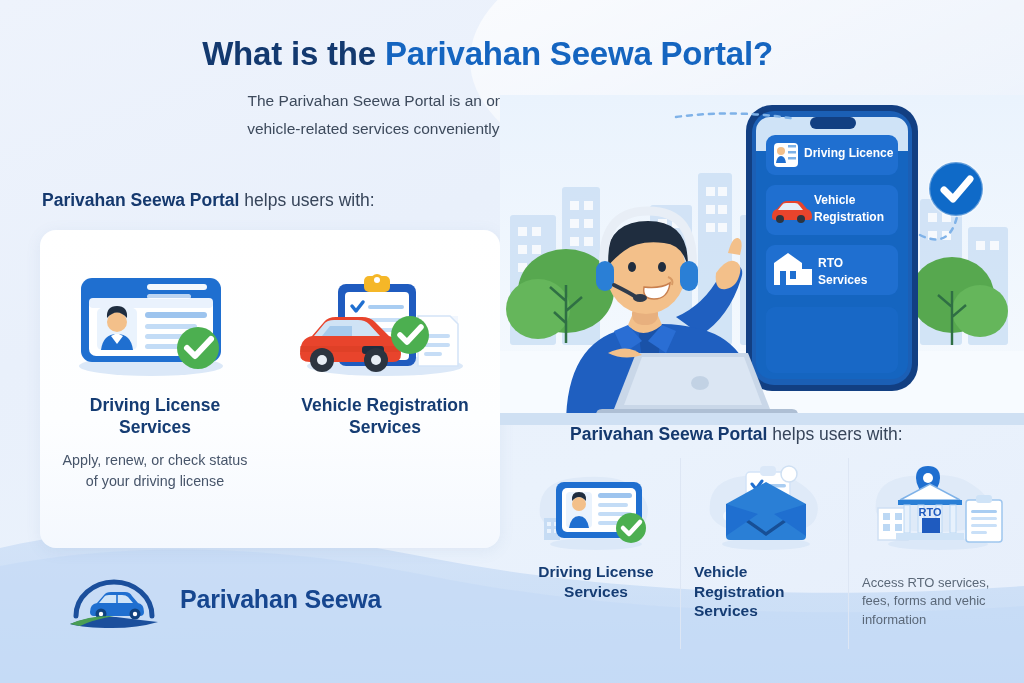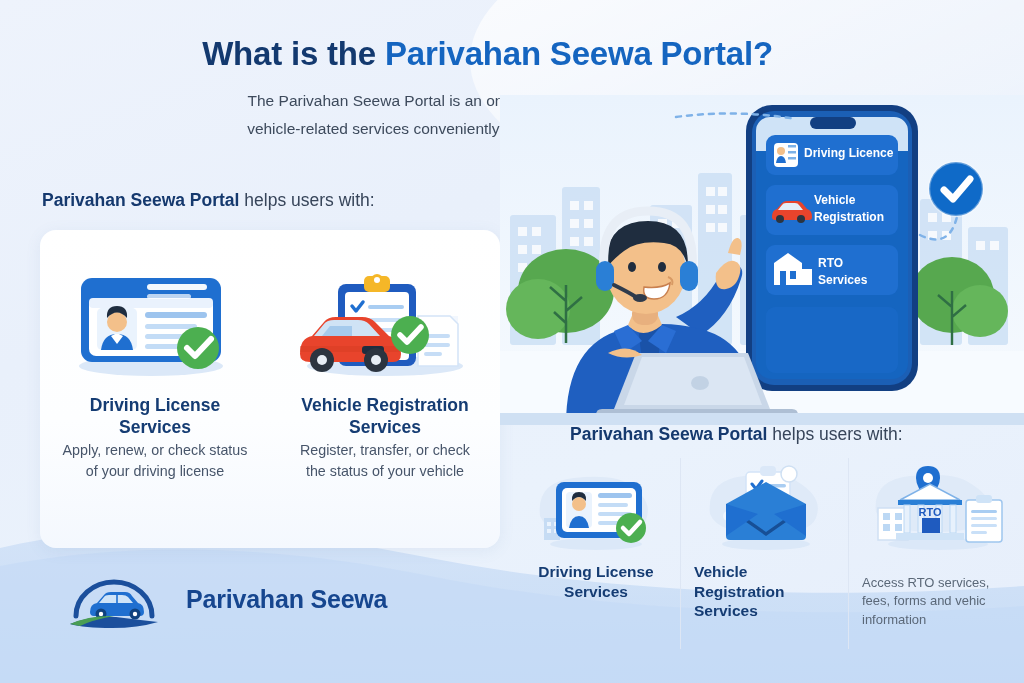--- a/index.html
+++ b/index.html
@@ -45,28 +45,28 @@
     box-shadow: 0 3px 16px rgba(90,120,170,0.09);
     display: flex;
   }
   .lcell { flex: 1; padding: 26px 14px 0; text-align: center; position: relative; }
   .lcell .art { height: 132px; display: flex; align-items: center; justify-content: center; }
   .lcell h3 {
     font-size: 17.5px; font-weight: bold; color: #153c73; line-height: 1.28;
     margin-top: 6px;
   }
   .lcell p {
-    margin-top: 1px; font-size: 14.3px; color: #47556a; line-height: 1.45;
+    margin-top: 11px; font-size: 14.3px; color: #47556a; line-height: 1.45;
     padding: 0 6px;
   }
 
   
   .logo-wrap {
     position: absolute; left: 68px; top: 570px;
-    display: flex; align-items: center; gap: 26px;
+    display: flex; align-items: center; gap: 20px;
   }
   .logo-text {
     font-size: 25px; font-weight: bold; color: #16468f; letter-spacing: -0.2px;
   }
 
   
   .hero { position: absolute; left: 500px; top: 95px; width: 524px; height: 330px; }
 
   .lead-right {
     position: absolute; left: 570px; top: 424px;
@@ -201,21 +201,20 @@
           <circle cx="32" cy="98" r="12" fill="#2b3440"></circle>
           <circle cx="32" cy="98" r="5" fill="#e6edf5"></circle>
           <circle cx="86" cy="98" r="12" fill="#2b3440"></circle>
           <circle cx="86" cy="98" r="5" fill="#e6edf5"></circle>
 
           <circle cx="120" cy="73" r="19" fill="#4caf50"></circle>
           <path d="M110 73 l7 7 l14 -15" stroke="#ffffff" stroke-width="5.5" fill="none" stroke-linecap="round" stroke-linejoin="round"></path>
         </svg>
       </div>
       <h3>Vehicle Registration Services</h3>
-      <p>Register, transfer, or check the status of your vehicle</p>
     </div>
   </div>
 
   <div class="logo-wrap">
     <svg width="92" height="58" viewBox="0 0 92 58">
       <path d="M8 46 a38 34 0 0 1 76 0" stroke="#1b4f9c" stroke-width="5" fill="none" stroke-linecap="round"></path>
       <path d="M22 42 q0 -8 7 -9 l7 -8 q2 -3 7 -3 h14 q5 0 7 4 l6 7 q6 1 6 9 q0 4 -4 4 h-46 q-4 0 -4 -4z" fill="#1f6fd0"></path>
       <path d="M36 27 q1 -2 5 -2 h13 q4 0 6 2 l5 6 h-34z" fill="#cfe4f8"></path>
       <path d="M49 25 v8" stroke="#1f6fd0" stroke-width="1.6"></path>
       <circle cx="33" cy="44" r="5.5" fill="#10427f"></circle>

